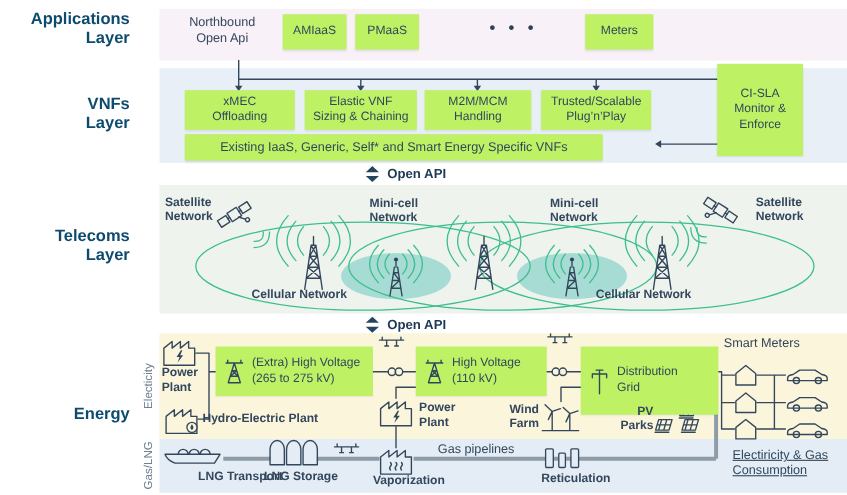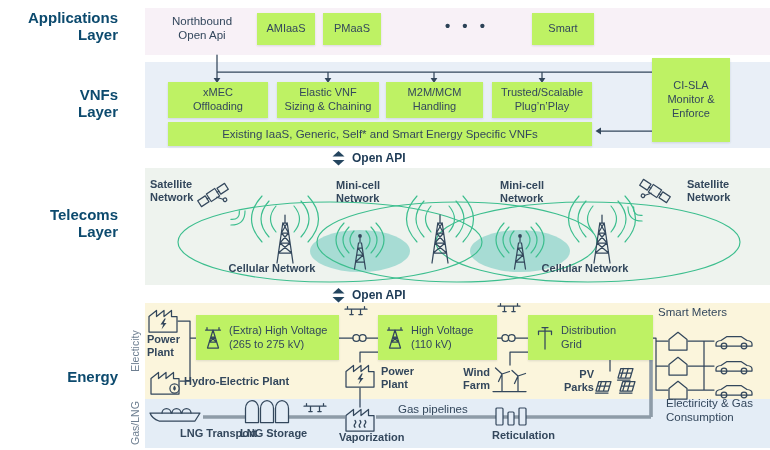--- a/index.html
+++ b/index.html
@@ -191,34 +191,34 @@
 Layer</div>
   <div class="abs layerlbl pre" style="top:207px;">Telecoms
 Layer</div>
   <div class="abs layerlbl" style="top:369px;">Energy</div>
 
   <div class="lbl12 pre" style="left:152px;top:14px;width:100px;text-align:center;">Northbound
 Open Api</div>
   <div class="wbox" style="left:257px;top:13px;width:58px;height:32px;">AMIaaS</div>
   <div class="wbox" style="left:323px;top:13px;width:58px;height:32px;">PMaaS</div>
   <div class="abs" style="left:432px;top:17px;width:70px;text-align:center;font-size:15px;font-weight:bold;letter-spacing:4px;color:#2c4257;">• • •</div>
-  <div class="wbox" style="left:532px;top:13px;width:62px;height:32px;">Smart</div>
+  <div class="wbox" style="left:532px;top:13px;width:62px;height:32px;">Meters</div>
 
   <div class="wbox pre" style="left:168px;top:82px;width:100px;height:36px;">xMEC
 Offloading</div>
   <div class="wbox pre" style="left:277px;top:82px;width:102px;height:36px;">Elastic VNF
 Sizing &amp; Chaining</div>
   <div class="wbox pre" style="left:386px;top:82px;width:97px;height:36px;">M2M/MCM
 Handling</div>
   <div class="wbox pre" style="left:492px;top:82px;width:100px;height:36px;">Trusted/Scalable
 Plug’n’Play</div>
   <div class="wbox pre" style="left:652px;top:58px;width:78px;height:84px;">CI-SLA
 Monitor &amp;
 Enforce</div>
-  <div class="wbox" style="left:168px;top:122px;width:424px;height:24px;font-size:11.5px;">Existing IaaS, Generic, Self* and Smart Energy Specific VNFs</div>
+  <div class="wbox" style="left:168px;top:122px;width:380px;height:24px;font-size:11.5px;">Existing IaaS, Generic, Self* and Smart Energy Specific VNFs</div>
 
   <svg class="abs" style="left:332px;top:151px;" width="13" height="15" viewBox="0 0 13 15">
     <polygon points="6.5,0 12.5,5.5 0.5,5.5" fill="#24455f"></polygon>
       <polygon points="0.5,9 12.5,9 6.5,14.5" fill="#24455f"></polygon>
   </svg>
   <div class="openapi" style="left:352px;top:151px;">Open API</div>
   <svg class="abs" style="left:332px;top:288px;" width="13" height="15" viewBox="0 0 13 15">
     <polygon points="6.5,0 12.5,5.5 0.5,5.5" fill="#24455f"></polygon>
       <polygon points="0.5,9 12.5,9 6.5,14.5" fill="#24455f"></polygon>
   </svg>
@@ -251,37 +251,37 @@
   </div>
 
   <div class="wbox pre iconbox" style="left:378px;top:315px;width:112px;height:45px;">
     <svg width="20" height="25" viewBox="0 0 20 25">
       <path class="ln" d="M2.5,5 H17.5 M4,5 V2.5 M16,5 V2.5 M10,5 L4.5,23 M10,5 L15.5,23 M7.9,12 H12.1 M6.5,17 H13.5 M7.9,12 L13.5,17 M12.1,12 L6.5,17 M4.5,23 H15.5"></path>
     </svg>
     <span class="pre">High Voltage
 (110 kV)</span>
   </div>
 
-  <div class="wbox pre iconbox" style="left:528px;top:315px;width:118px;height:45px;">
+  <div class="wbox pre iconbox" style="left:528px;top:315px;width:118px;height:62px;">
     <svg width="20" height="25" viewBox="0 0 20 25">
       <path class="ln" d="M10,2.5 V24 M3.5,6 H16.5 M3.5,6 V9.5 M16.5,6 V9.5 M7,2.5 H13"></path>
     </svg>
     <span class="pre">Distribution
 Grid</span>
   </div>
 
   <div class="lbl pre" style="left:381px;top:365px;width:44px;">Power
 Plant</div>
   <div class="lbl pre" style="left:452px;top:366px;width:38px;text-align:right;">Wind
 Farm</div>
   <div class="lbl pre" style="left:556px;top:368px;width:38px;text-align:right;">PV
 Parks</div>
   <div class="lbl12" style="left:658px;top:305px;width:110px;">Smart Meters</div>
 
   <div class="lbl" style="left:160px;top:427px;width:114px;margin-left:20px;">LNG Transport</div>
   <div class="lbl" style="left:240px;top:427px;width:90px;">LNG Storage</div>
   <div class="lbl" style="left:339px;top:431px;width:90px;">Vaporization</div>
   <div class="lbl12" style="left:398px;top:402px;width:90px;">Gas pipelines</div>
   <div class="lbl" style="left:492px;top:429px;width:90px;">Reticulation</div>
-  <div class="lbl12 pre" style="left:666px;top:396px;width:104px;">Electiricity &amp; Gas
+  <div class="lbl12 pre" style="left:666px;top:407px;width:104px;text-decoration:underline;">Electiricity &amp; Gas
 Consumption</div>
 
 </div>
 
 </body></html>

